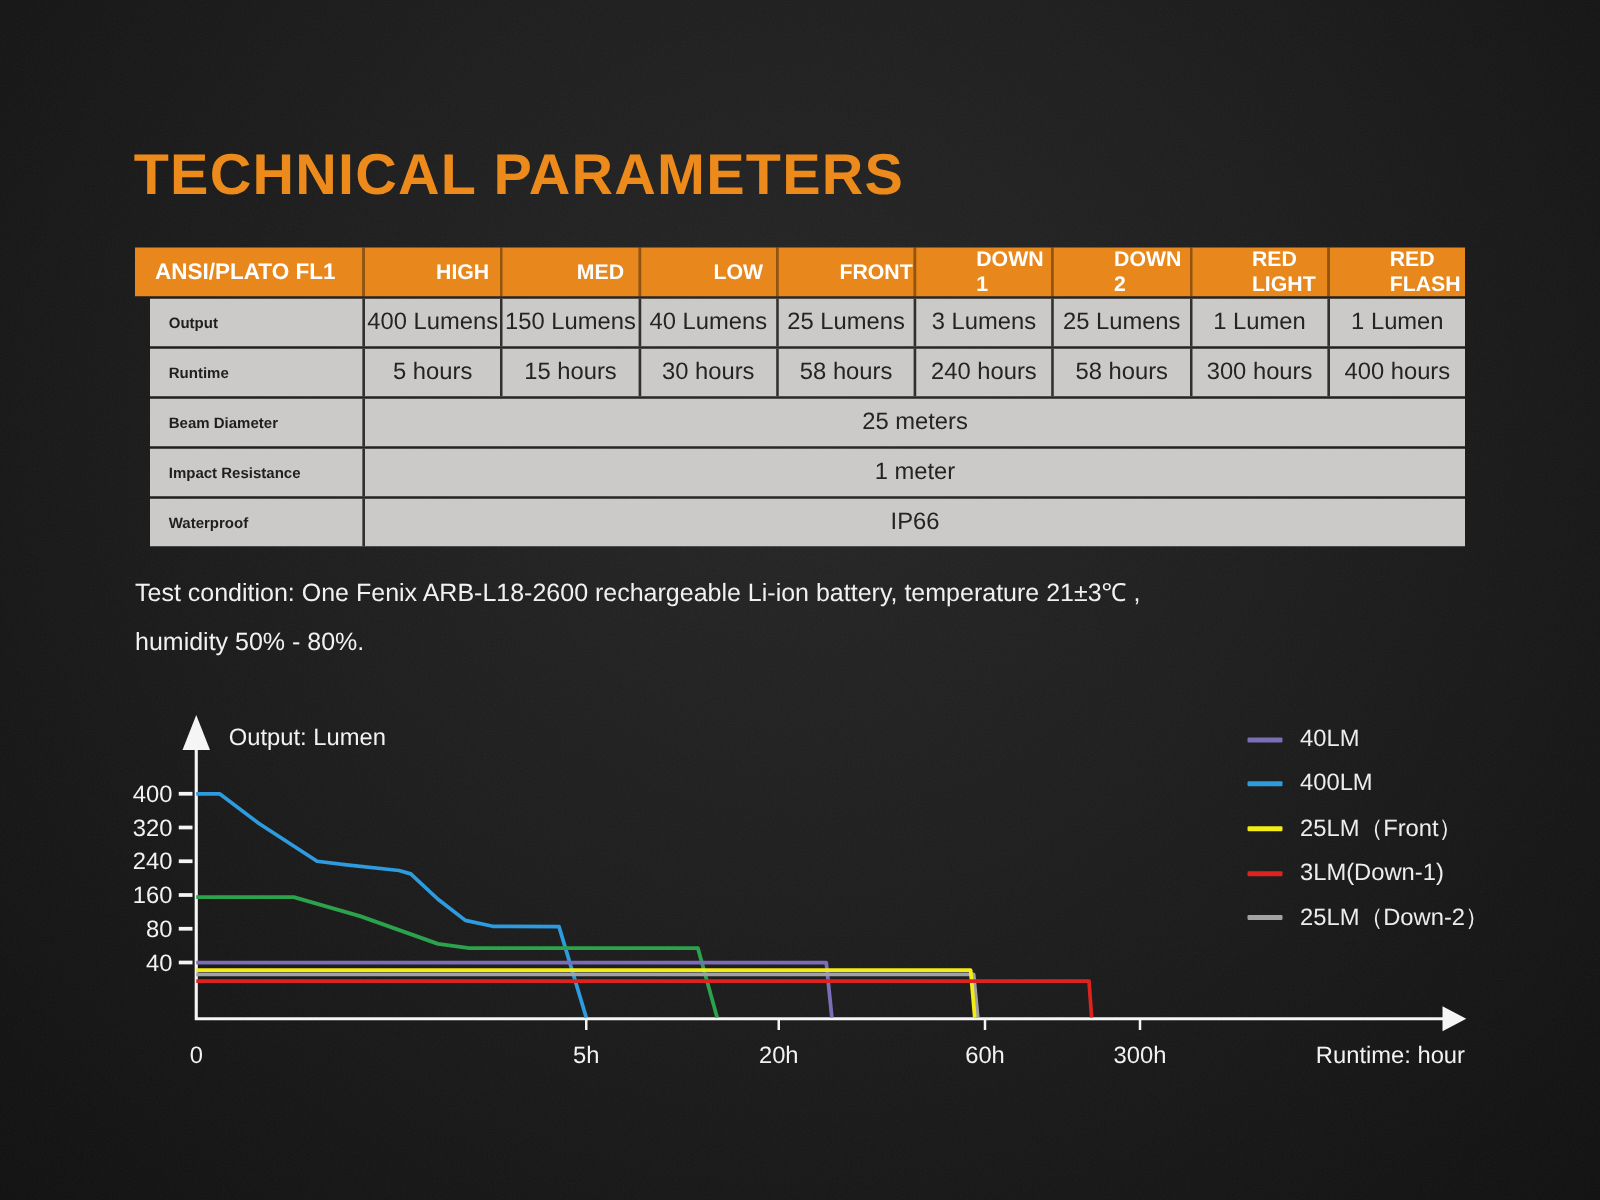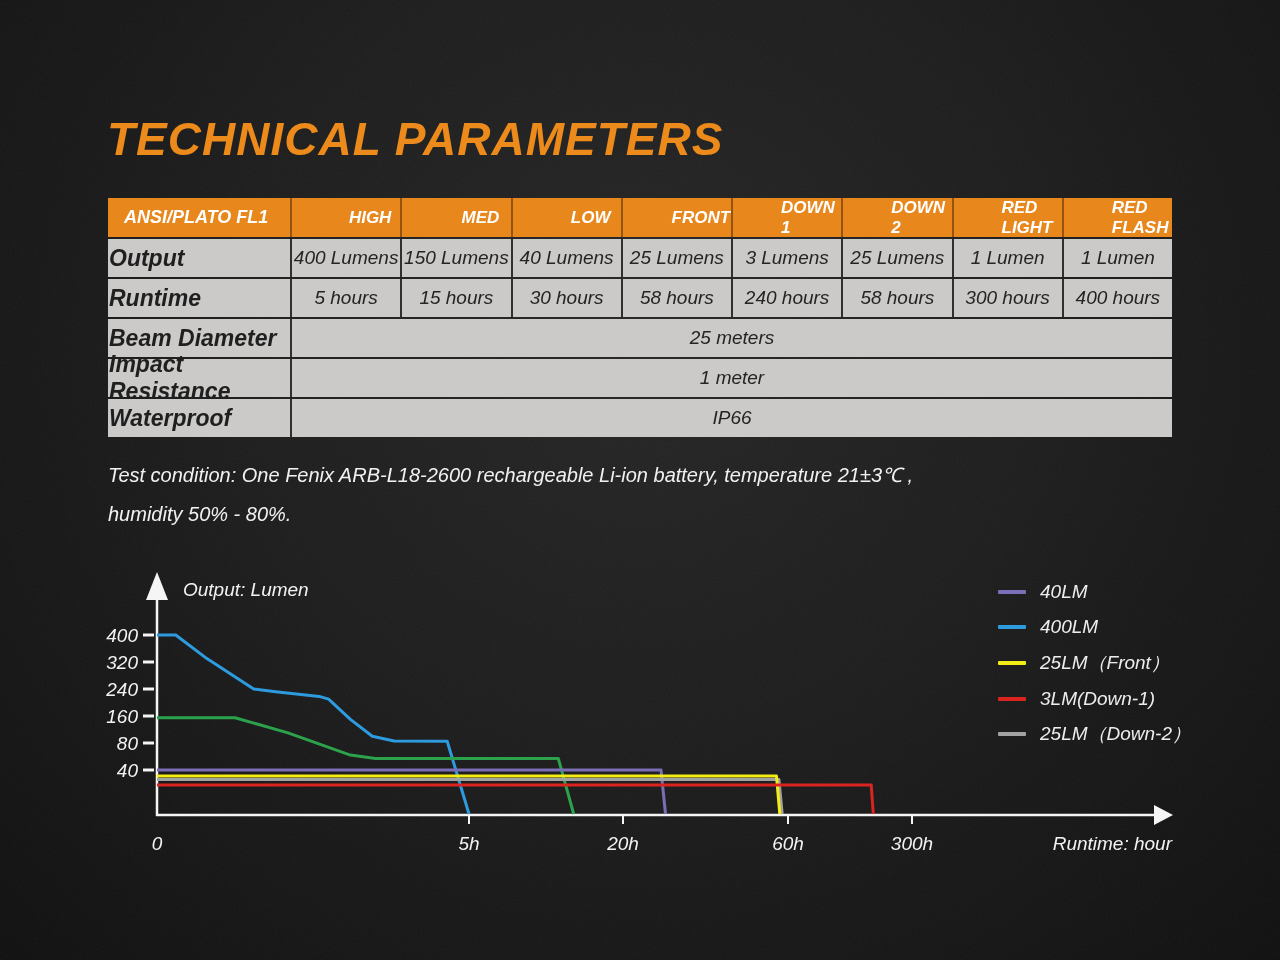--- a/index.html
+++ b/index.html
@@ -1,39 +1,38 @@
 <!DOCTYPE html>
 <html><head>
 <meta charset="utf-8">
 <style>
   html,body{margin:0;padding:0;background:#0e0e0e;}
   .stage{
     position:relative;width:1280px;height:960px;overflow:hidden;
     background:radial-gradient(ellipse at 50% 35%, #262626 0%, #1d1d1d 45%, #151515 78%, #101010 100%);
     font-family:"Liberation Sans", sans-serif;
-    font-style:italic;
   }
   .noise{position:absolute;inset:0;width:100%;height:100%;pointer-events:none;}
   .page-title{
     position:absolute;left:107px;top:112px;margin:0;
     font-size:46px;font-weight:800;letter-spacing:1px;color:#EC8A1B;
   }
   .spec-table{
     position:absolute;left:108px;top:198px;width:1064px;
     display:grid;grid-template-columns:182px repeat(8,1fr);row-gap:2px;
   }
   .th{
     background:#E8871C;color:#FFFFFF;font-weight:bold;font-size:17px;
     height:39px;display:flex;align-items:center;justify-content:center;
   }
   .th.first{justify-content:flex-start;padding-left:16px;font-size:18px;}
   .th + .th{border-left:2px solid rgba(45,22,0,0.45);padding-left:48px;}
   .lbl{
-    background:#CBCAC8;color:#1F1F1F;font-weight:bold;font-size:23px;
-    height:38px;display:flex;align-items:center;padding-left:1px;
+    background:#CBCAC8;color:#1F1F1F;font-weight:bold;font-size:12px;
+    height:38px;display:flex;align-items:center;padding-left:15px;margin-left:12px;
   }
   .val{
     background:#CBCAC8;color:#242424;font-size:19px;
     height:38px;display:flex;align-items:center;justify-content:center;
     border-left:2px solid #32302E;
   }
   .val.span{grid-column:2 / -1;}
   .note{
     position:absolute;left:108px;top:456px;margin:0;
     color:#F1F1F1;font-size:20px;line-height:39px;font-weight:400;

